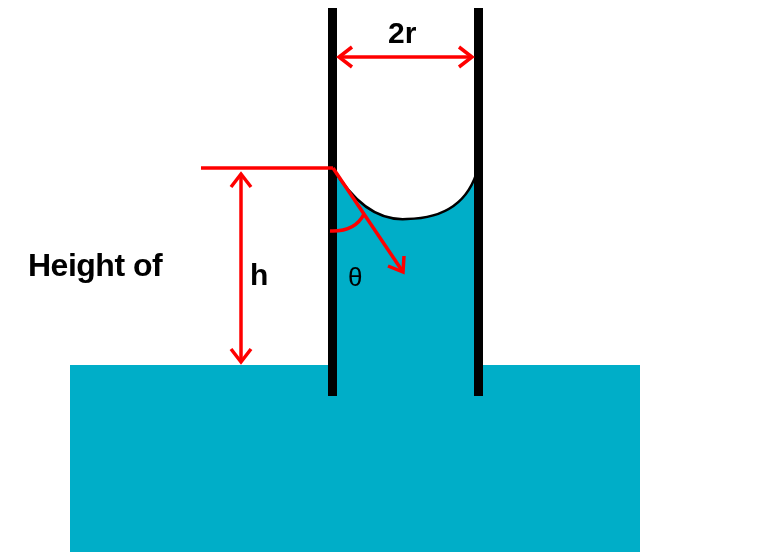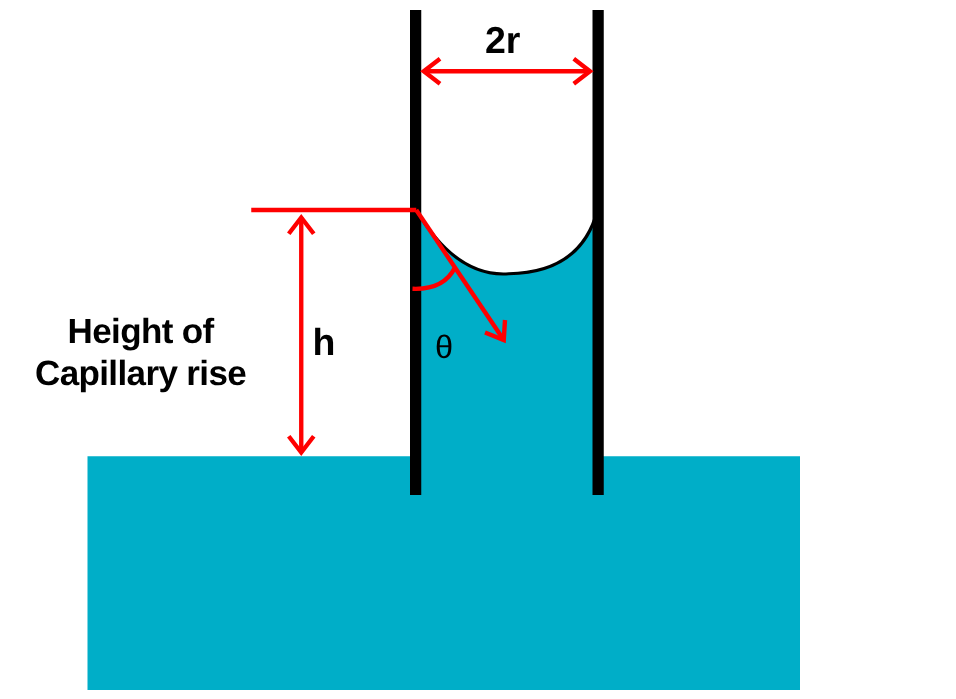--- a/index.html
+++ b/index.html
@@ -2,21 +2,21 @@
 <html><head>
 <meta charset="utf-8">
 <style>
   html, body { margin: 0; padding: 0; background: #ffffff; }
   #canvas { position: relative; width: 640px; height: 559px; overflow: hidden; background: #ffffff; }
   svg { position: absolute; left: 0; top: 0; }
   .lbl { position: absolute; font-family: "Liberation Sans", sans-serif; font-weight: bold; color: #000; white-space: nowrap; }
   .lbl-2r { left: 388px; top: 16px; font-size: 30px; }
   .lbl-h { left: 250px; top: 258px; font-size: 30px; }
   .lbl-theta { left: 348px; top: 262px; font-size: 26px; font-weight: normal; }
-  .lbl-height { left: 28px; top: 248px; font-size: 28px; text-align: center; line-height: 34px; letter-spacing: -0.5px; }
+  .lbl-height { left: 28px; top: 248px; font-size: 32px; text-align: center; line-height: 34px; letter-spacing: -0.5px; }
 </style>
 </head>
 <body>
 
 <div id="canvas">
   <svg width="765" height="559" viewBox="0 0 765 559">
     <defs>
       <marker id="ah" markerWidth="10" markerHeight="10" refX="8" refY="5" orient="auto" markerUnits="userSpaceOnUse">
         <path d="M0,0 L9,5 L0,10" fill="none" stroke="#FF0000" stroke-width="3"></path>
       </marker>
@@ -51,15 +51,14 @@
     </g>
 
     <path d="M330,231 Q355,232 364,214" fill="none" stroke="#FF0000" stroke-width="3.5"></path>
   </svg>
 
   <div class="lbl lbl-2r">2r</div>
   <div class="lbl lbl-h">h</div>
   <div class="lbl lbl-theta">θ</div>
   <div class="lbl lbl-height">
     <div>Height of</div>
-    <div>Capillary rise</div>
   </div>
 </div>
 
 </body></html>

